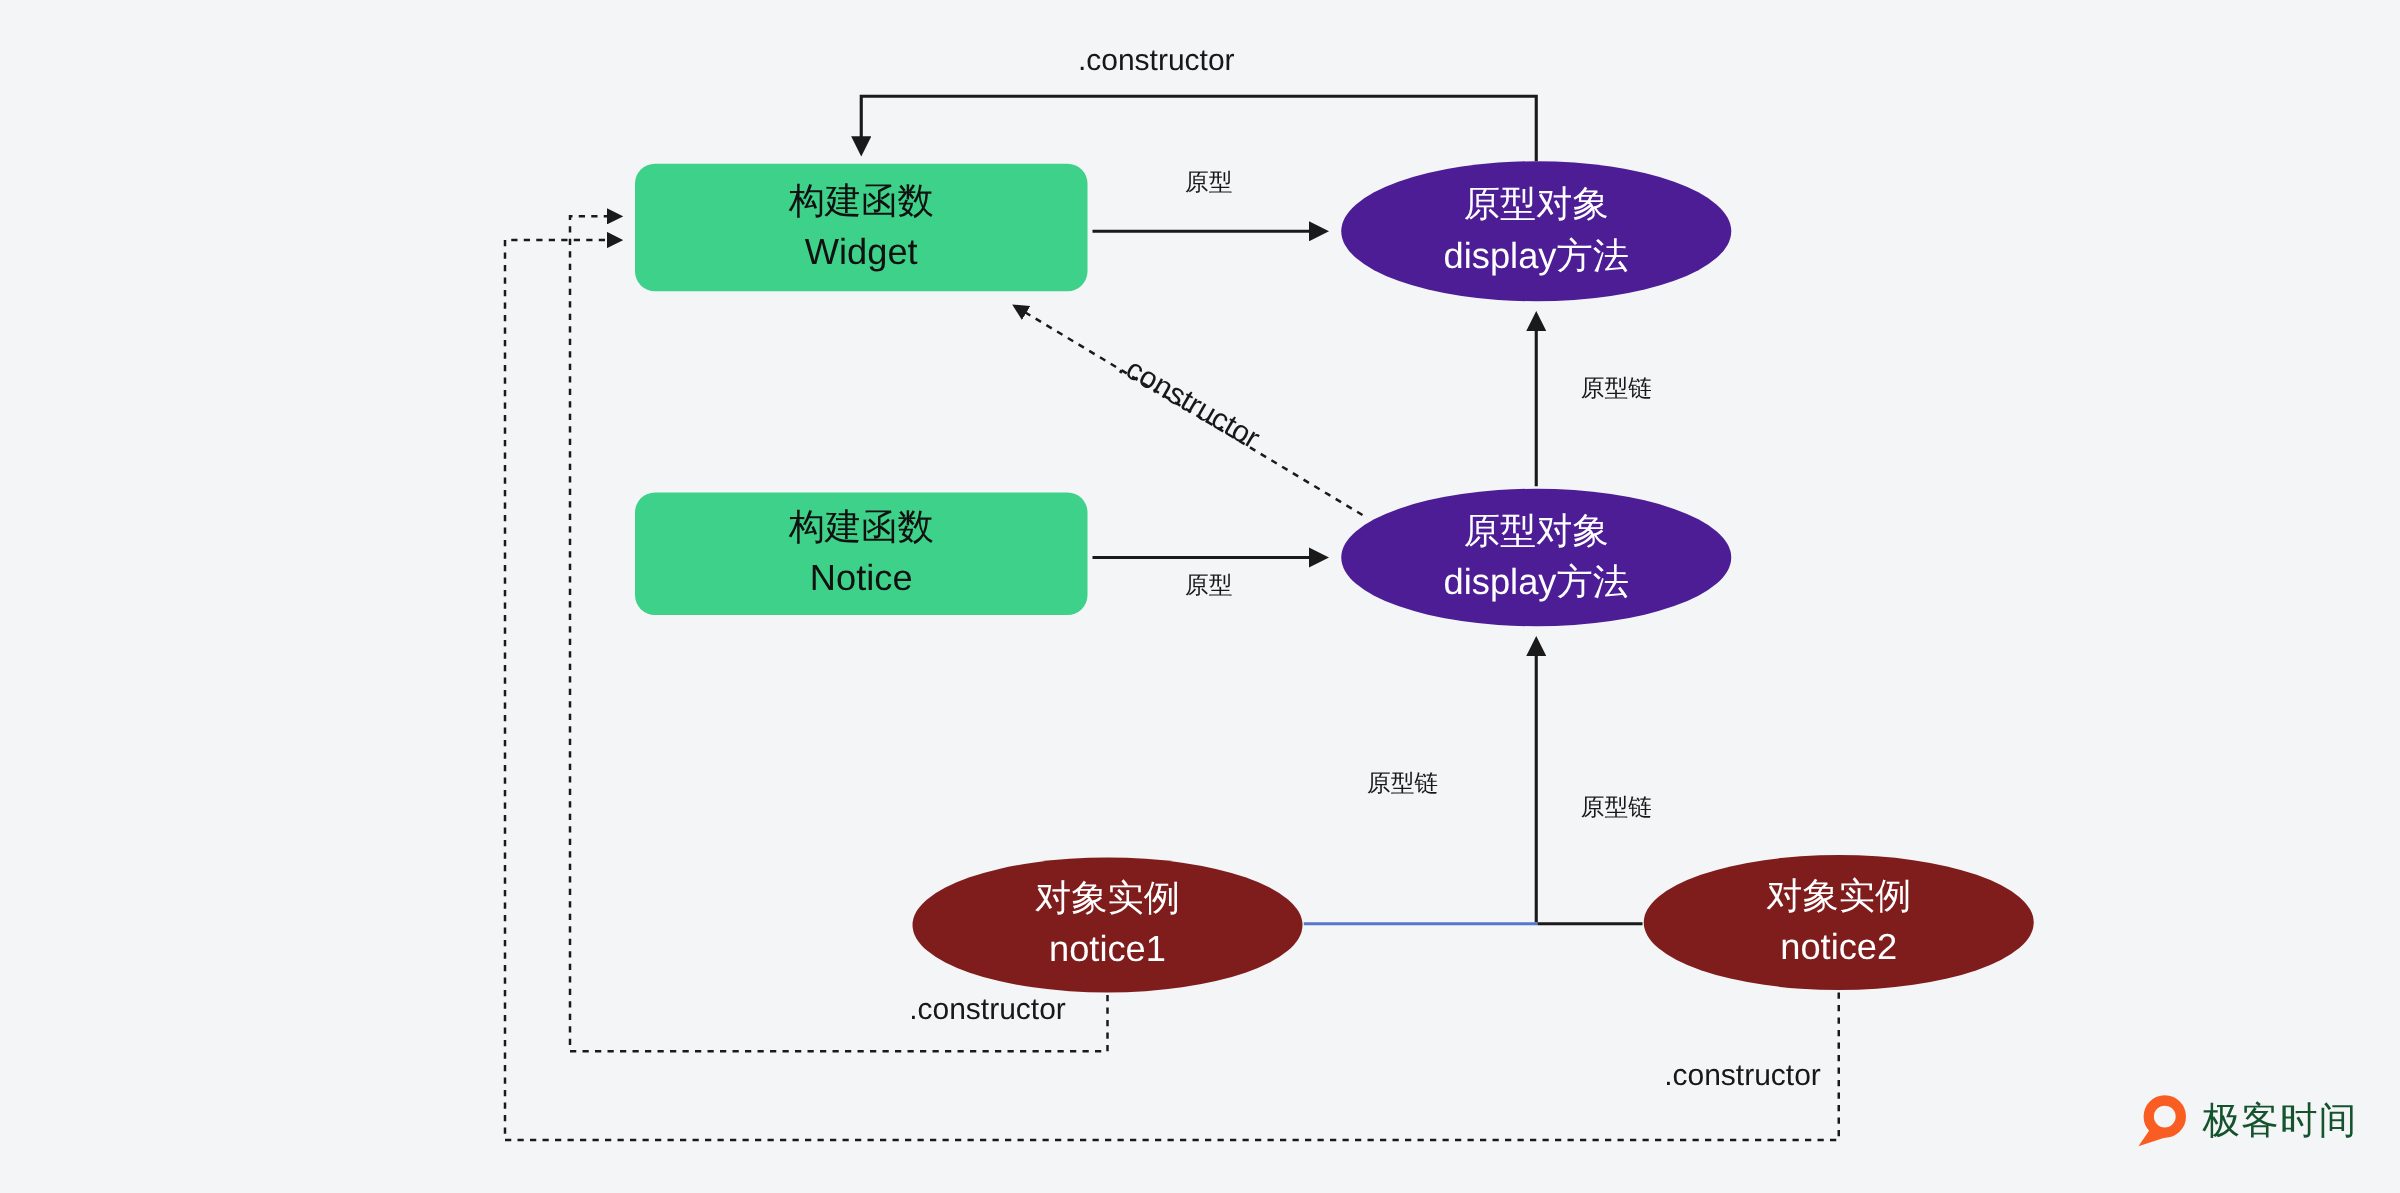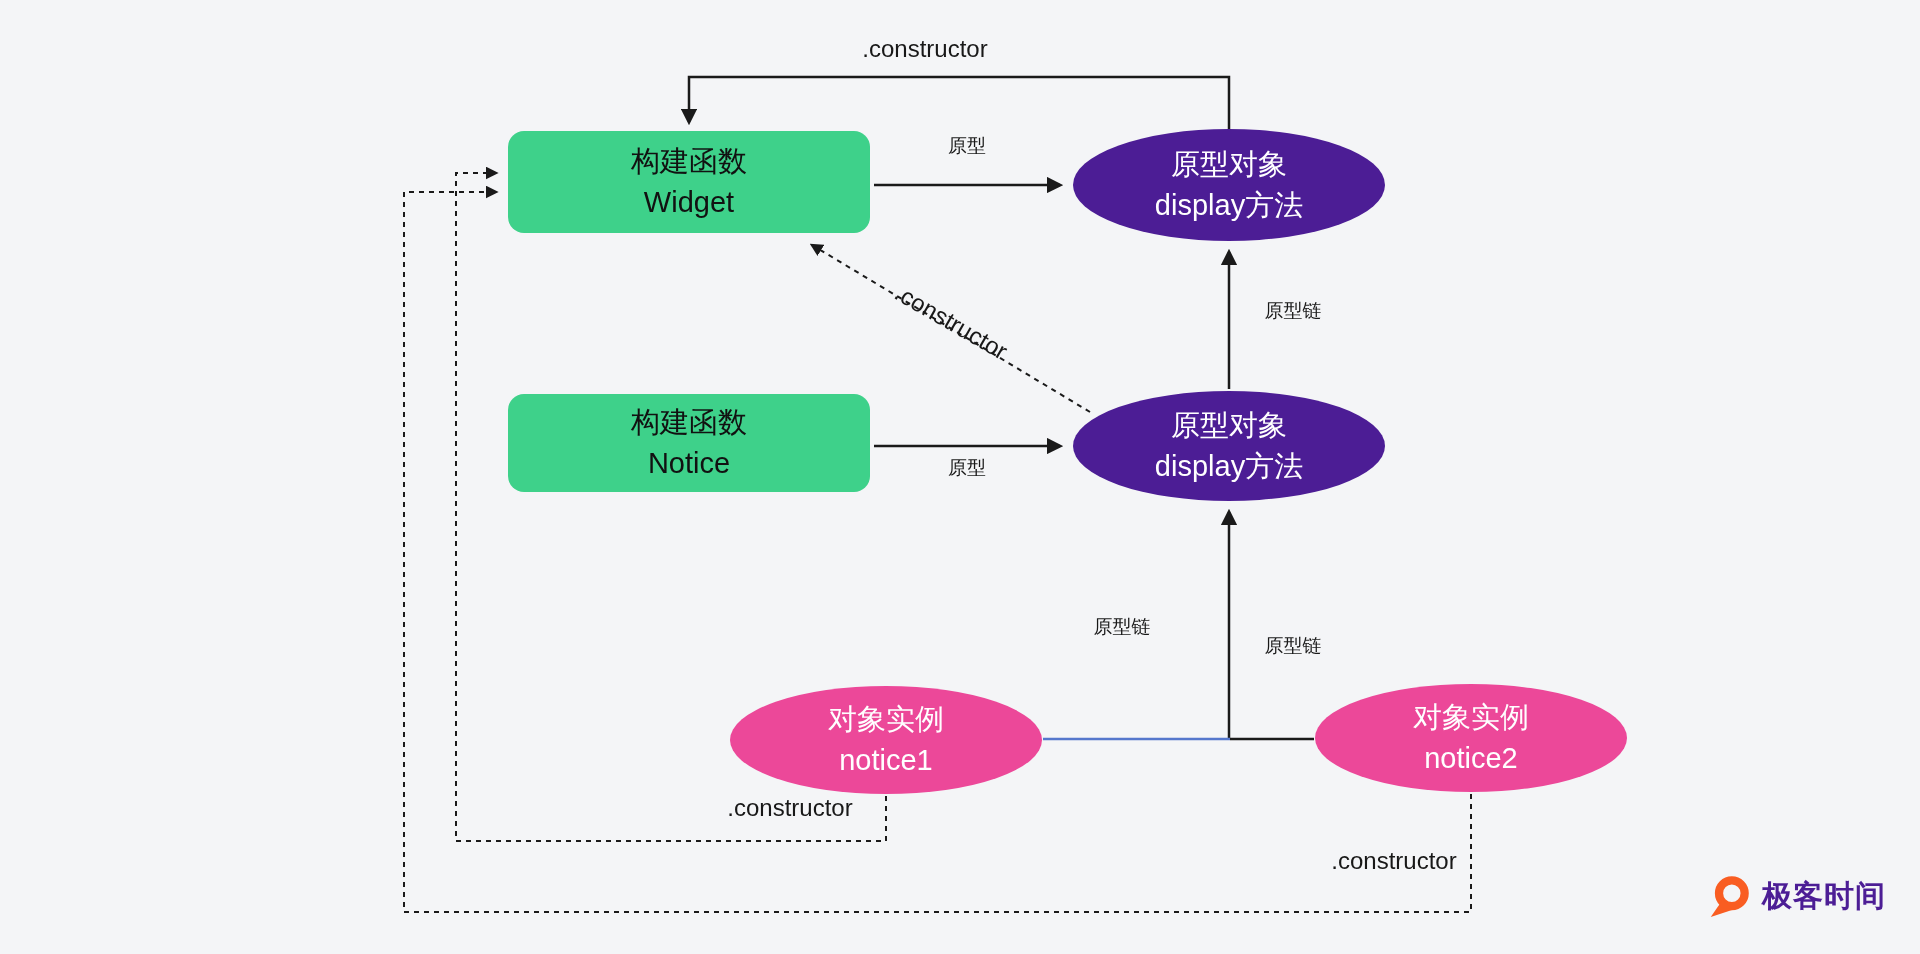--- a/index.html
+++ b/index.html
@@ -17,32 +17,32 @@
   .blue   { stroke:#5577cc; stroke-width:2.5; fill:none; }
 
   .node {
     position:absolute; display:flex; flex-direction:column;
     align-items:center; justify-content:center; text-align:center;
     font-size:29px; line-height:41px; color:#111;
   }
   .box { background:#3ed18a; border-radius:16px; }
   .ellipse { border-radius:50%; color:#ffffff; }
   .ellipse.sage { background:#4c1d95; }
-  .ellipse.dark { background:#ec4899; }
+  .ellipse.dark { background:#7f1d1d; }
 
   .lbl {
     position:absolute; font-size:19px; color:#181818;
     white-space:nowrap; transform:translate(-50%,-50%);
   }
   .lbl.latin { font-size:24px; }
   .lbl.rot { transform:translate(-50%,-50%) rotate(30deg); }
 
   .logo { position:absolute; right:34px; top:874px; display:flex; align-items:center; gap:10px; }
   .logo-icon { width:44px; height:44px; }
-  .logo-text { font-size:30px; font-weight:700; color:#4c1d95; letter-spacing:1px; }
+  .logo-text { font-size:30px; font-weight:400; color:#14532d; letter-spacing:1px; }
 </style>
 </head>
 <body>
 
 <div class="stage">
 
   <svg class="wires" width="1920" height="954" viewBox="0 0 1920 954">
     <defs>
       <marker id="arrow" viewBox="0 0 10 10" refX="8" refY="5" markerWidth="6.5" markerHeight="6.5" orient="auto">
         <path d="M0,0 L10,5 L0,10 Z" fill="#1a1a1a"></path>

